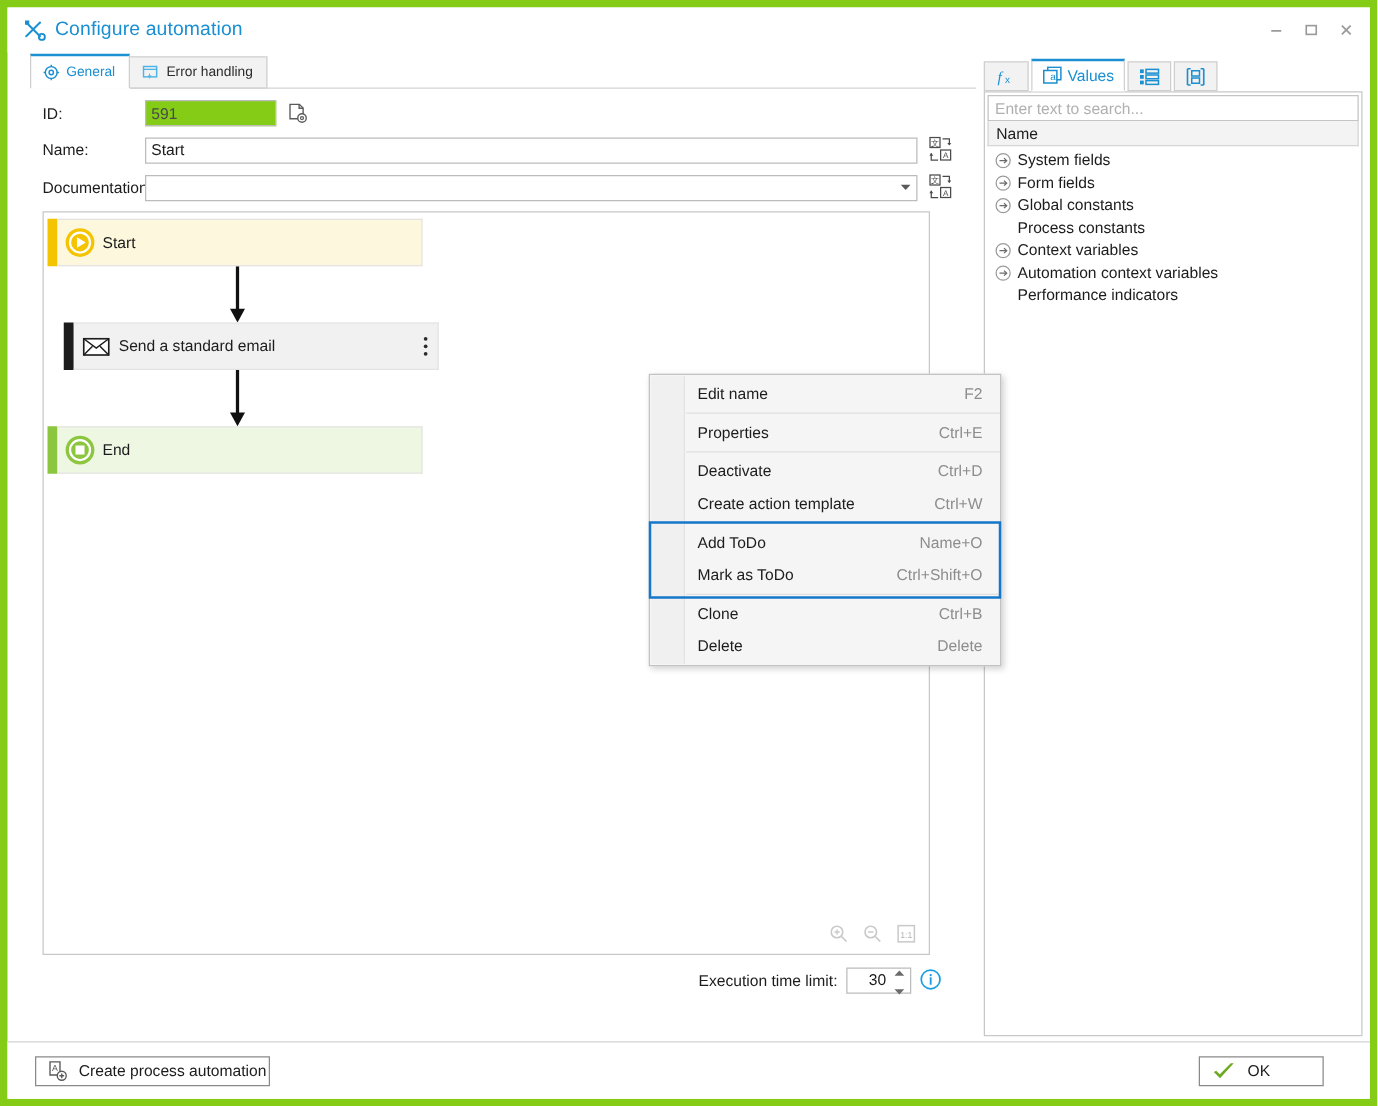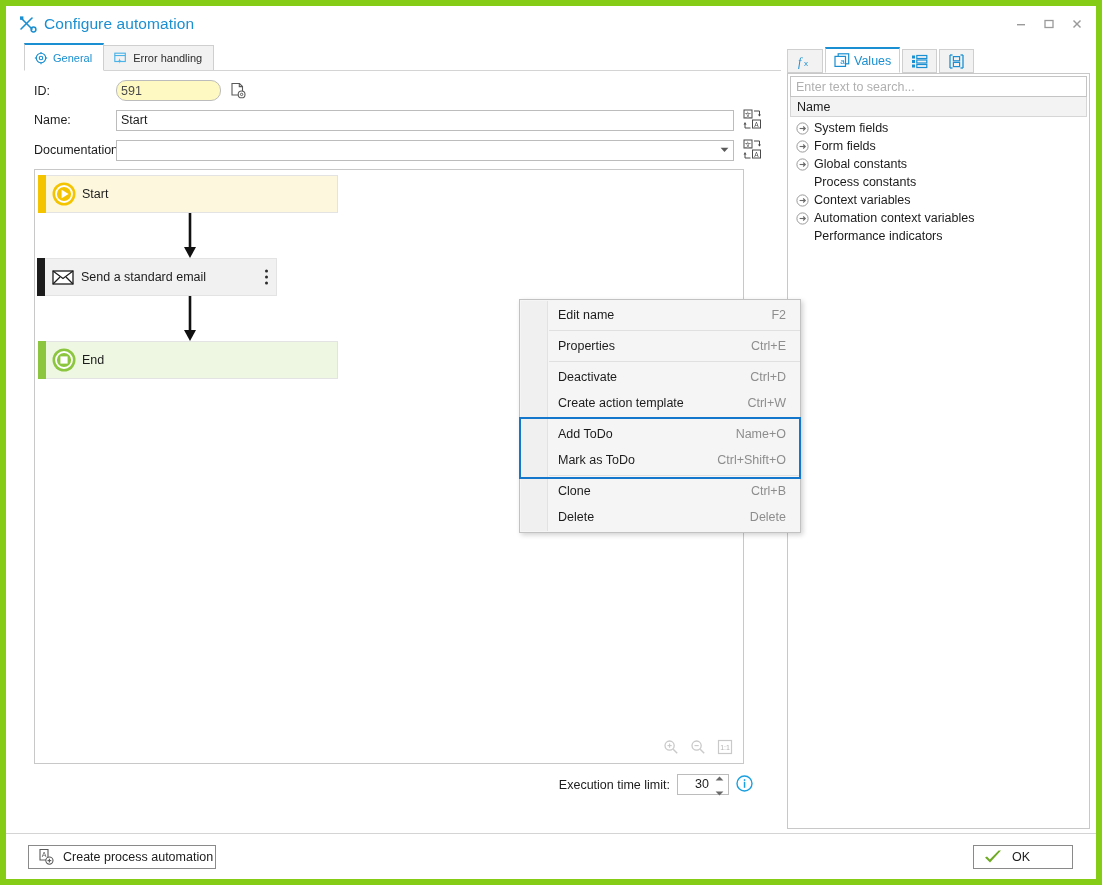--- a/index.html
+++ b/index.html
@@ -96,21 +96,21 @@
   .inp {
     height: 21px;
     border: 1px solid #bcbcbc;
     background: #ffffff;
     font-family: "Liberation Sans", sans-serif;
     font-size: 12.5px;
     color: #1c1c1c;
     padding: 0 4px;
     line-height: 19px;
   }
-  .inp.readonly { background: #fef9c3; color: #4a4a4a; border-radius: 10px; }
+  .inp.readonly { background: #84cc16; color: #4a4a4a; }
   #id-input { width: 105px; }
   #name-input { width: 618px; }
   .combo {
     width: 618px; height: 21px;
     border: 1px solid #bcbcbc; background: #fff;
     display: flex; align-items: center;
     padding-left: 4px;
   }
   .combo .cval { flex:1; font-size:12.5px; color:#1c1c1c; }
   .combo .carrow {
@@ -161,21 +161,21 @@
   .node .dots {
     position: absolute; right: 8px; top: 50%; transform: translateY(-50%);
     display: flex; flex-direction: column; gap: 3px;
     cursor: default;
   }
   .node .dots i { width: 3px; height: 3px; background: #2b2b2b; border-radius: 50%; display:block; }
 
   #node-start { left: 3px; top: 5px; width: 300px; }
   #node-start .bar { background: #f5c400; }
   #node-start .nbody { background: #fdf8dd; }
-  #node-email { left: 2px; top: 88px; width: 240px; }
+  #node-email { left: 16px; top: 88px; width: 300px; }
   #node-email .bar { background: #1c1c1c; }
   #node-email .nbody { background: #f1f1f1; }
   #node-end { left: 3px; top: 171px; width: 300px; }
   #node-end .bar { background: #8cc63f; }
   #node-end .nbody { background: #eef7e2; }
 
   .arrow { position: absolute; left: 148px; }
   #arrow-1 { top: 43px; }
   #arrow-2 { top: 126px; }
 
@@ -269,21 +269,21 @@
   }
   .titem .exp { width: 16px; flex: none; display: flex; align-items: center; }
   .titem .exp.none { visibility: hidden; }
   .titem .tlabel { margin-left: 2px; }
 
   
   .footer {
     flex: none; height: 46px;
     border-top: 1px solid #d4d4d4;
     display: flex; align-items: center;
-    padding: 0 10px 0 12px;
+    padding: 0 24px 0 12px;
     background: #ffffff;
   }
   .btn {
     height: 24px;
     border: 1px solid #8a8a8a;
     background: #ffffff;
     display: flex; align-items: center;
     font-size: 12.5px; color: #1c1c1c;
     cursor: default;
     padding: 0 10px;

